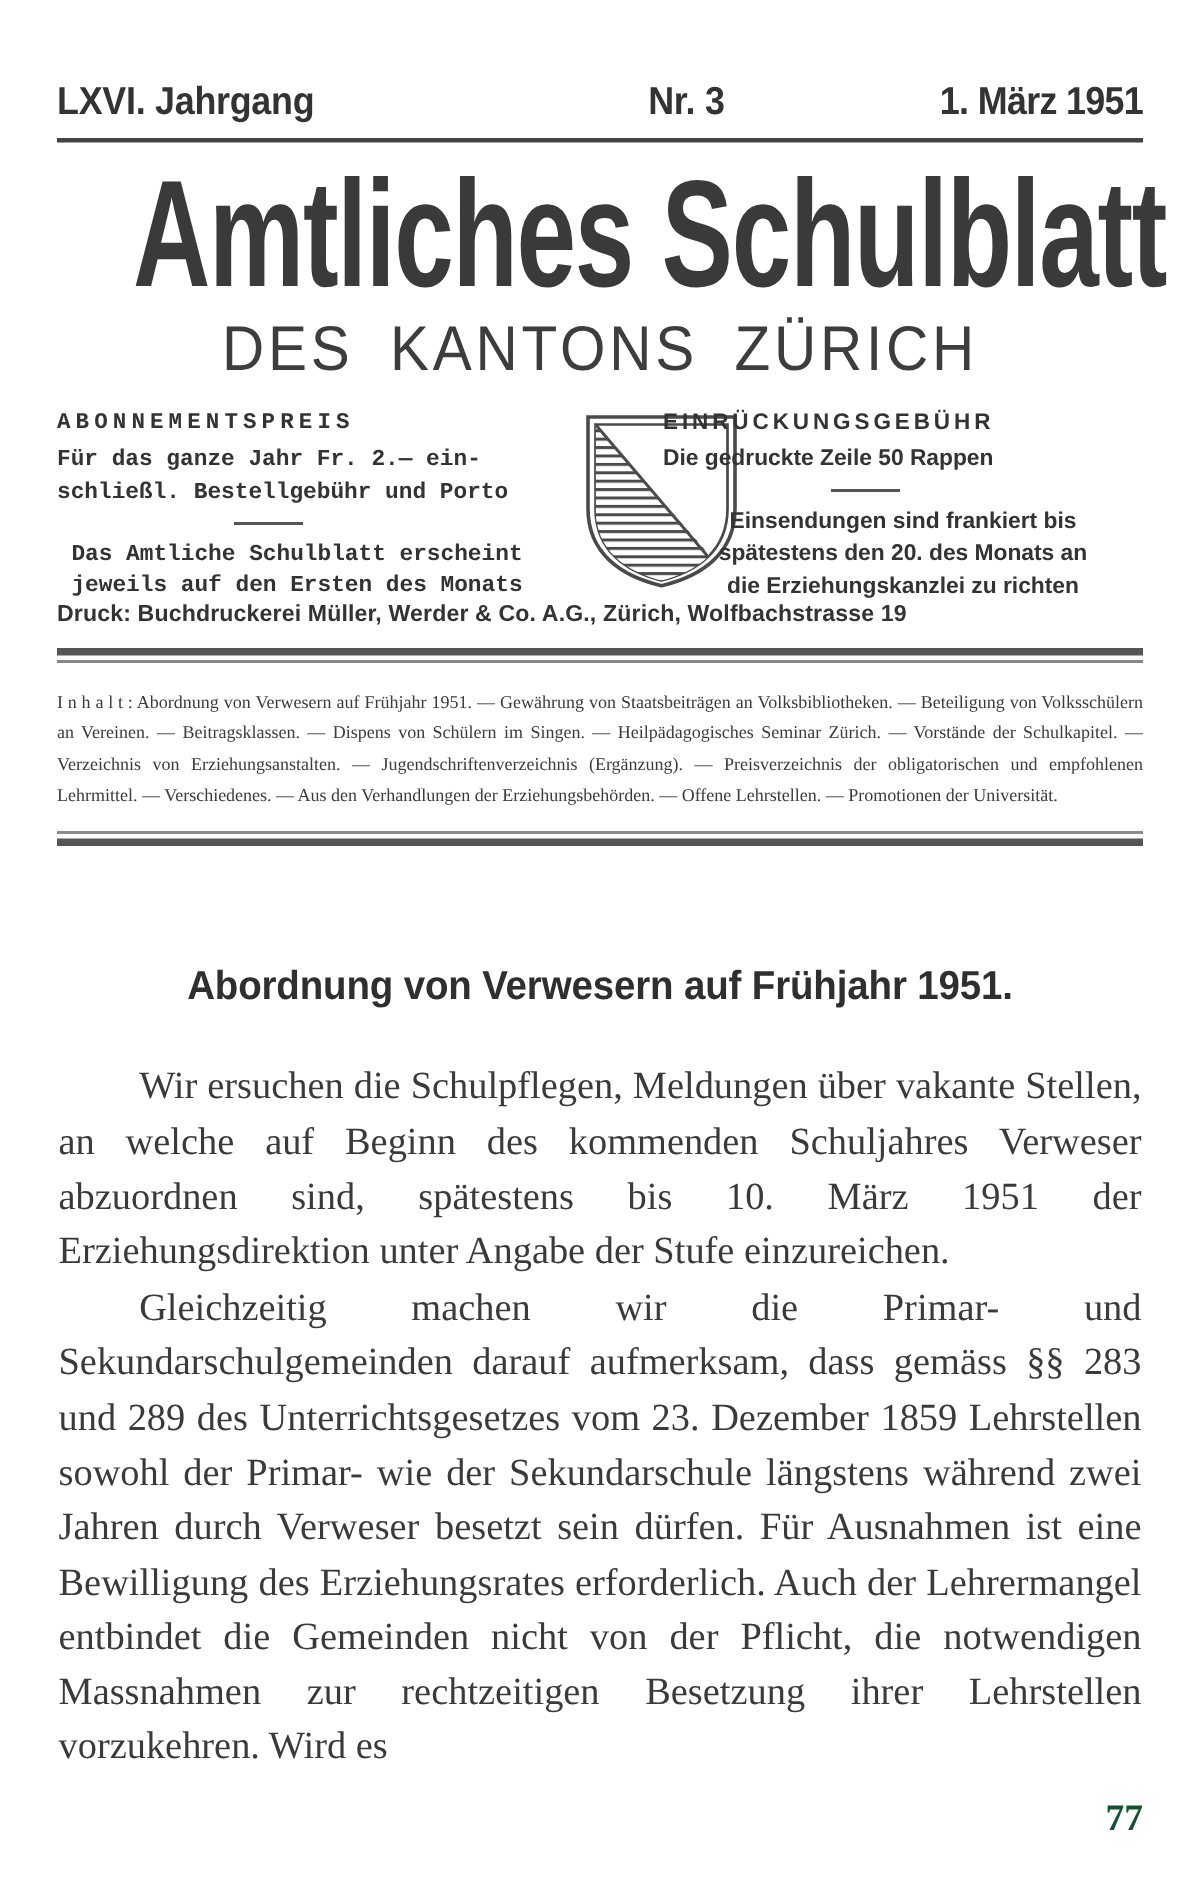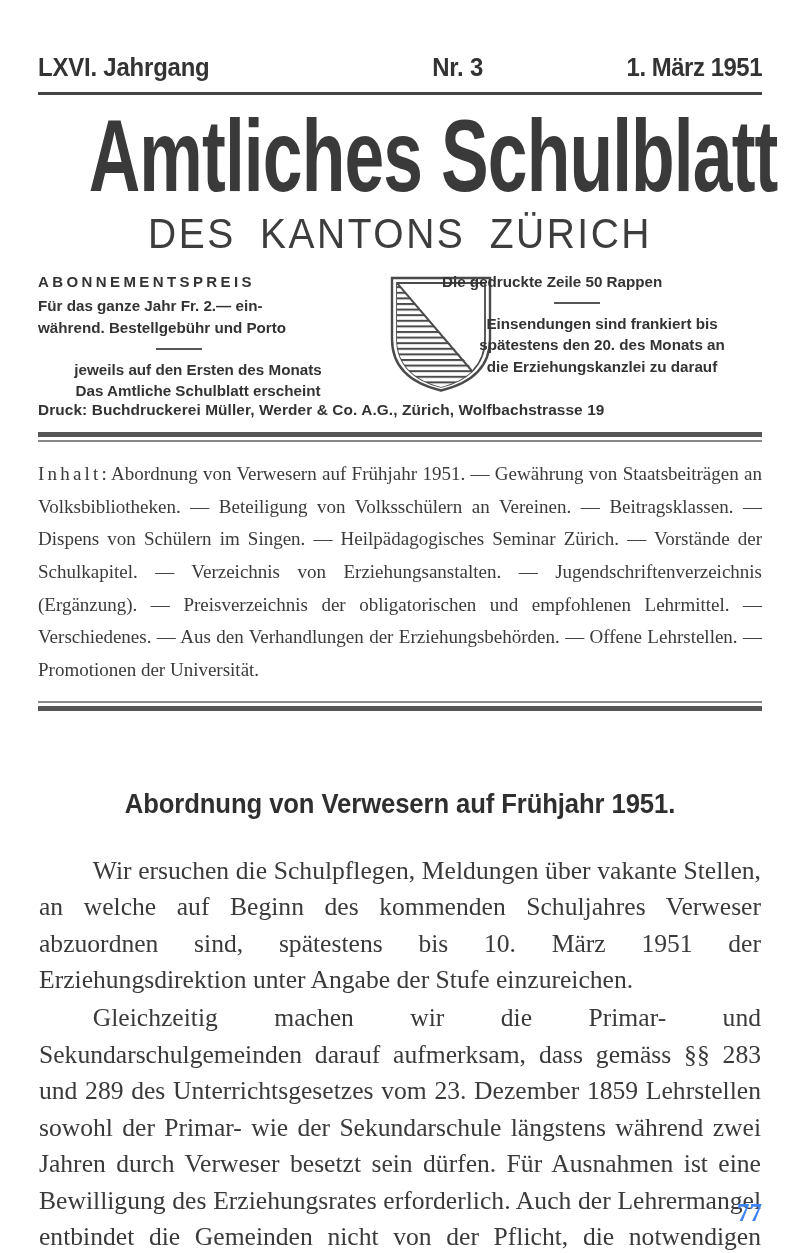--- a/index.html
+++ b/index.html
@@ -92,21 +92,21 @@
   .info-col {
     position: absolute;
     top: 0;
     width: 320px;
     font-family: "Liberation Sans", "DejaVu Sans", sans-serif;
     font-weight: bold;
     font-size: 15.2px;
     line-height: 1.45;
     color: #333333;
   }
-  .info-col.left  { left: 0; }
+  .info-col.left  { left: 0; font-family: Liberation Mono, monospace; }
   .info-col.right { left: 404px; }
 
   .info-head {
     letter-spacing: 3.4px;
     font-size: 15px;
     margin-bottom: 2px;
     white-space: nowrap;
   }
   .info-col.right .info-head { letter-spacing: 2.6px; }
 
@@ -150,21 +150,21 @@
   .rule-double-a .bar-thin  { height: 2px; background: #888888; margin-top: 3px; }
 
   .rule-double-b { margin-top: 14px; }
   .rule-double-b .bar-thin  { height: 2px; background: #8a8a8a; }
   .rule-double-b .bar-thick { height: 5px; background: #555555; margin-top: 3px; }
 
   
   .inhalt {
     margin-top: 16px;
     font-family: "Liberation Serif", "DejaVu Serif", serif;
-    font-size: 19px;
+    font-size: 12px;
     line-height: 1.72;
     color: #3b3b3b;
     text-align: justify;
     text-justify: inter-word;
   }
   .inhalt .label {
     letter-spacing: 3.2px;
   }
 
   
@@ -196,21 +196,21 @@
   }
 
   
   .folio {
     position: absolute;
     right: 38px;
     top: 1183px;
     font-family: "Liberation Serif", "DejaVu Serif", serif;
     font-weight: bold;
     font-size: 25px;
-    color: #3b82f6;
+    color: #14532d;
   }
 </style>
 </head>
 <body>
 
 <div class="page">
   <div class="content">
 
     <div class="masthead-line">
       <span class="volume">LXVI. Jahrgang</span>
@@ -220,25 +220,25 @@
     <div class="rule-thin"></div>
 
     <div class="title-main">Amtliches Schulblatt</div>
     <div class="title-sub">DES KANTONS ZÜRICH</div>
 
     <div class="info-block">
 
       <div class="info-col left">
         <div class="info-head">ABONNEMENTSPREIS</div>
         <div class="info-line">Für das ganze Jahr Fr. 2.— ein-</div>
-        <div class="info-line">während. Bestellgebühr und Porto</div>
+        <div class="info-line">schließl. Bestellgebühr und Porto</div>
         <div class="mini-rule"></div>
         <div class="info-tail">
+          <div class="info-line">Das Amtliche Schulblatt erscheint</div>
           <div class="info-line">jeweils auf den Ersten des Monats</div>
-          <div class="info-line">Das Amtliche Schulblatt erscheint</div>
         </div>
       </div>
 
       <div class="shield-wrap">
         <svg viewBox="0 0 104 118" width="104" height="118" aria-hidden="true">
           <defs>
             <clipPath id="shieldClip">
               <path d="M8 8 H96 V64 C96 92 76 106 52 112 C28 106 8 92 8 64 Z"></path>
             </clipPath>
             <pattern id="hatch" width="6" height="5.6" patternUnits="userSpaceOnUse">
@@ -249,26 +249,27 @@
           <path d="M3 3 H101 V64 C101 94 79 109 52 115.5 C25 109 3 94 3 64 Z" fill="none" stroke="#4a4a4a" stroke-width="2.4"></path>
           <path d="M8 8 H96 V64 C96 92 76 106 52 112 C28 106 8 92 8 64 Z" fill="#ffffff" stroke="#4a4a4a" stroke-width="1.8"></path>
           <g clip-path="url(#shieldClip)">
             <polygon points="8,8 8,118 104,118" fill="url(#hatch)"></polygon>
             <line x1="8" y1="8" x2="100" y2="116" stroke="#4a4a4a" stroke-width="2"></line>
           </g>
         </svg>
       </div>
 
       <div class="info-col right">
+        <div class="info-head">EINRÜCKUNGSGEBÜHR</div>
         <div class="info-line">Die gedruckte Zeile 50 Rappen</div>
         <div class="mini-rule"></div>
         <div class="info-tail">
           <div class="info-line">Einsendungen sind frankiert bis</div>
           <div class="info-line">spätestens den 20. des Monats an</div>
-          <div class="info-line">die Erziehungskanzlei zu darauf</div>
+          <div class="info-line">die Erziehungskanzlei zu richten</div>
         </div>
       </div>
     </div>
 
     <div class="druck">Druck: Buchdruckerei Müller, Werder &amp; Co. A.G., Zürich, Wolfbachstrasse 19</div>
 
     <div class="rule-double-a">
       <div class="bar-thick"></div>
       <div class="bar-thin"></div>
     </div>

